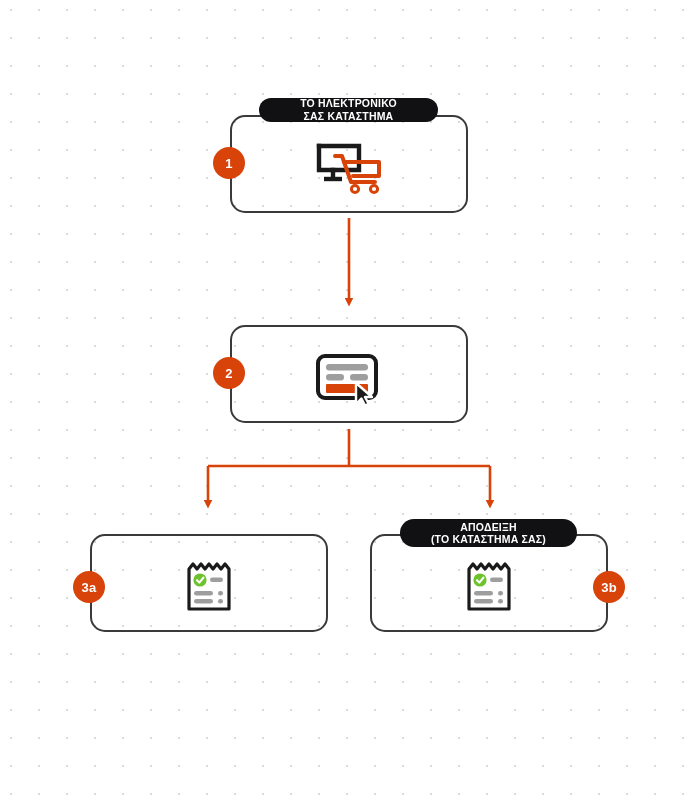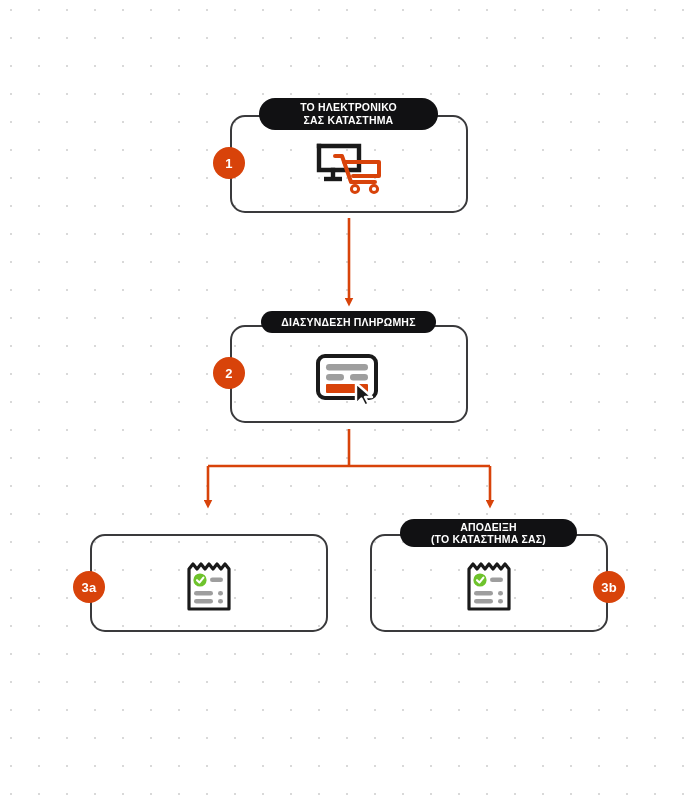--- a/index.html
+++ b/index.html
@@ -62,21 +62,21 @@
     display: flex;
     align-items: center;
     justify-content: center;
     line-height: 1.15;
     white-space: pre-line;
     z-index: 4;
   }
 
   .pill-1 {
     left: 259px; top: 98px;
-    width: 179px; height: 32px;
+    width: 179px; height: 24px;
     font-size: 10.5px;
     padding-bottom: 1px;
   }
   .pill-2 {
     left: 261px; top: 311px;
     width: 175px; height: 22px;
     font-size: 10.5px;
   }
   .pill-3a {
     left: 120px; top: 521px;
@@ -172,21 +172,20 @@
         <rect x="4" y="6" width="58" height="42" rx="7" ry="7" fill="#ffffff" stroke="#1a1a1a" stroke-width="4"></rect>
         <rect x="12" y="14" width="42" height="6.5" rx="3.2" fill="#9e9e9e"></rect>
         <rect x="12" y="24" width="18" height="6.5" rx="3.2" fill="#9e9e9e"></rect>
         <rect x="36" y="24" width="18" height="6.5" rx="3.2" fill="#9e9e9e"></rect>
         <rect x="12" y="34" width="42" height="9" rx="1" fill="#d8430a"></rect>
 
         <path d="M42,33 L42,54 L47.4,48.6 L51,55.6 L54.6,53.8 L51,47 L58,47 Z" fill="#1a1a1a" stroke="#ffffff" stroke-width="2.4" stroke-linejoin="round"></path>
       </svg>
     </div>
   </div>
-  <div class="pill pill-2">ΔΙΑΣΥΝΔΕΣΗ ΠΛΗΡΩΜΗΣ</div>
   <div class="badge badge-2">2</div>
 
   <div class="node node-3a">
     <div class="node-icon">
       <svg width="50" height="56" viewBox="0 0 50 56">
         <path d="M5,10 L9,5 L13,10 L17,5 L21,10 L25,5 L29,10 L33,5 L37,10 L41,5 L45,10
                  L45,50 L5,50 Z" fill="#ffffff" stroke="#1a1a1a" stroke-width="3.2" stroke-linejoin="round"></path>
         <circle cx="16" cy="21" r="6.6" fill="#6ec32c"></circle>
         <path d="M13,21.2 L15.4,23.6 L19.4,18.6" fill="none" stroke="#ffffff" stroke-width="2.1" stroke-linecap="round" stroke-linejoin="round"></path>
         <rect x="26" y="18.5" width="13" height="4.6" rx="2.3" fill="#9e9e9e"></rect>

